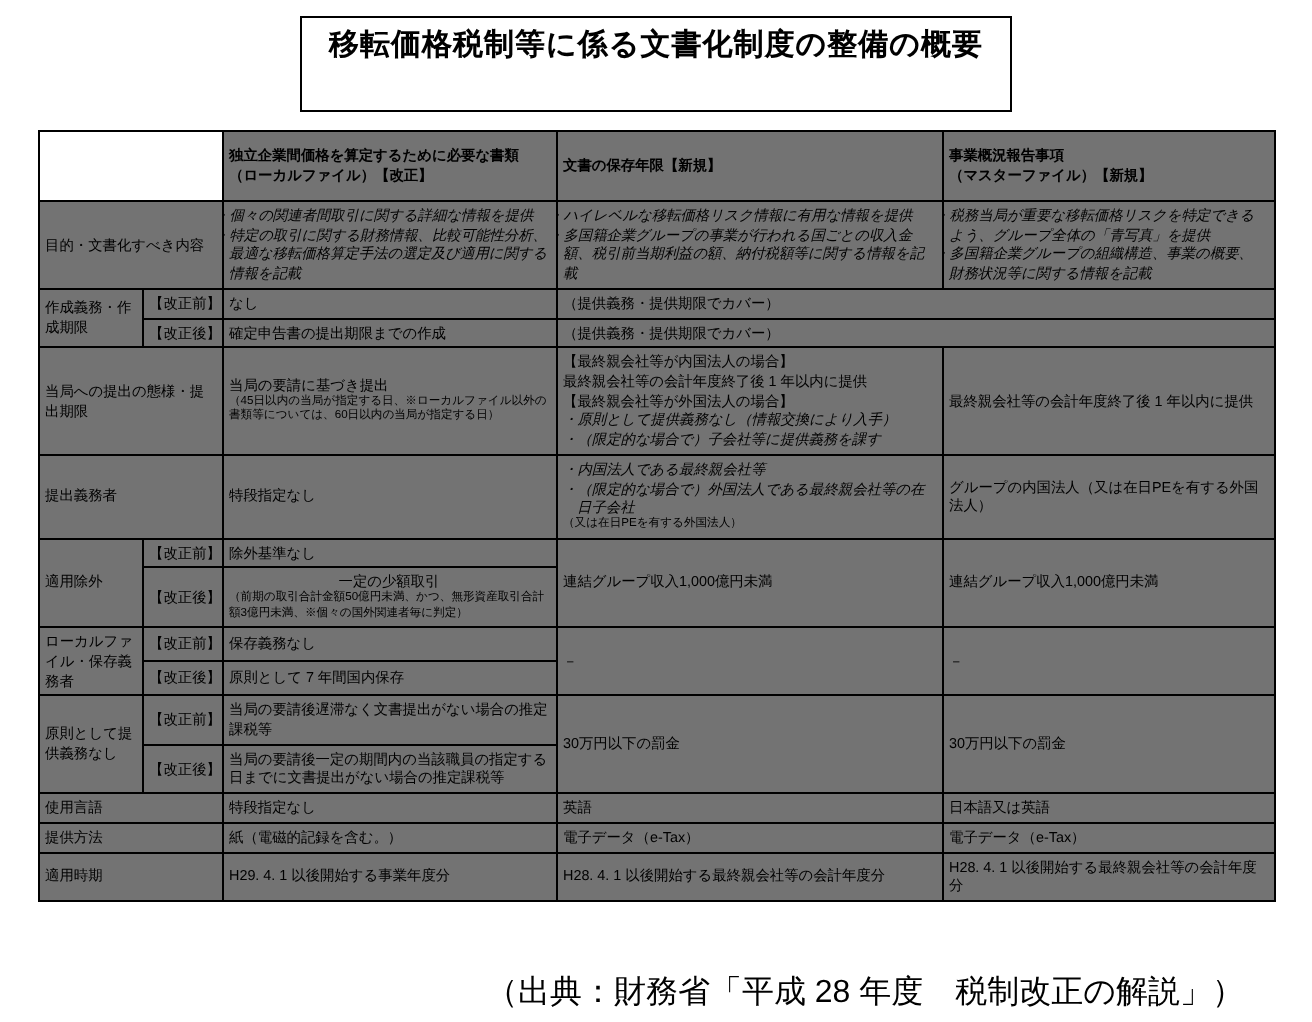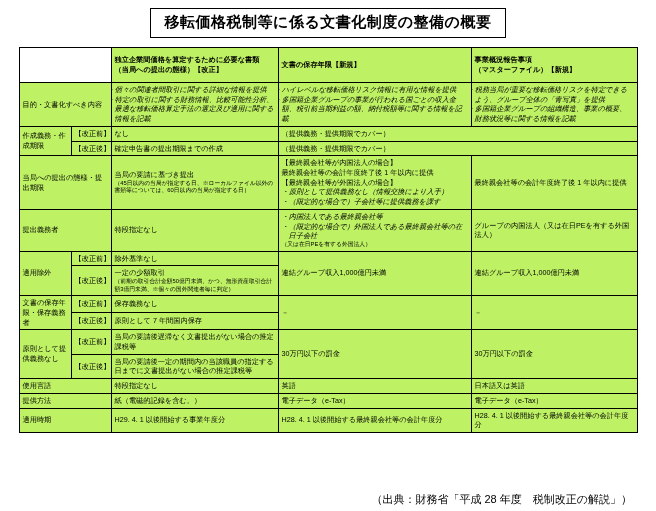--- a/index.html
+++ b/index.html
@@ -22,31 +22,31 @@
     box-sizing: border-box;
     padding: 0;
   }
   .title-wrap {
     text-align: center;
     margin-top: 8px;
   }
   .title-box {
     display: inline-block;
     border: 1.5px solid #000;
-    padding: 4px 14px 5px 14px;
+    padding: 4px 14px 23px 14px;
     font-size: 15px;
     font-weight: bold;
     letter-spacing: 0.5px;
   }
   table.matrix {
     border-collapse: collapse;
     margin: 9px auto 0 auto;
     width: 618px;
     table-layout: fixed;
-    background: #bef264;
+    background: #737373;
   }
   table.matrix td, table.matrix th {
     border: 1px solid #000;
     vertical-align: middle;
     padding: 2px 3px;
     font-size: 7.2px;
     line-height: 1.35;
     text-align: left;
   }
   th.colhead {
@@ -82,27 +82,27 @@
     padding-left: 7px;
     text-indent: -7px;
     font-style: italic;
   }
   .tiny {
     font-size: 5.8px;
     line-height: 1.3;
     display: block;
   }
   .center {
-    text-align: left;
+    text-align: center;
   }
   .source {
     position: absolute;
-    right: 24px;
+    right: 34px;
     bottom: 12px;
-    font-size: 11px;
+    font-size: 16px;
   }
   .pad-cell { padding: 3px 4px; }
 </style>
 </head>
 <body>
 
 <div class="page">
 
   <div class="title-wrap">
     <div class="title-box">移転価格税制等に係る文書化制度の整備の概要</div>
@@ -114,21 +114,21 @@
       <col style="width:40px">
       <col style="width:167px">
       <col style="width:193px">
       <col style="width:166px">
     </colgroup>
     <thead>
       <tr>
         <th class="corner" colspan="2"></th>
         <th class="colhead">
           <div>独立企業間価格を算定するために必要な書類</div>
-          <div>（当局への提出の態様）【改正】</div>
+          <div>（ローカルファイル）【改正】</div>
         </th>
         <th class="colhead">
           <div>文書の保存年限【新規】</div>
         </th>
         <th class="colhead">
           <div>事業概況報告事項</div>
           <div>（マスターファイル）【新規】</div>
         </th>
       </tr>
     </thead>
@@ -205,21 +205,21 @@
       </tr>
       <tr>
         <td class="subhead">【改正後】</td>
         <td class="pad-cell">
           <div class="center">一定の少額取引</div>
           <span class="tiny">（前期の取引合計金額50億円未満、かつ、無形資産取引合計額3億円未満、※個々の国外関連者毎に判定）</span>
         </td>
       </tr>
 
       <tr>
-        <td class="rowhead" rowspan="2">文書の保存年限・保存義務者</td>
+        <td class="rowhead" rowspan="2">ローカルファイル・保存義務者</td>
         <td class="subhead">【改正前】</td>
         <td class="center">保存義務なし</td>
         <td class="pad-cell" rowspan="2">－</td>
         <td class="pad-cell" rowspan="2">－</td>
       </tr>
       <tr>
         <td class="subhead">【改正後】</td>
         <td class="center">原則として 7 年間国内保存</td>
       </tr>
 

